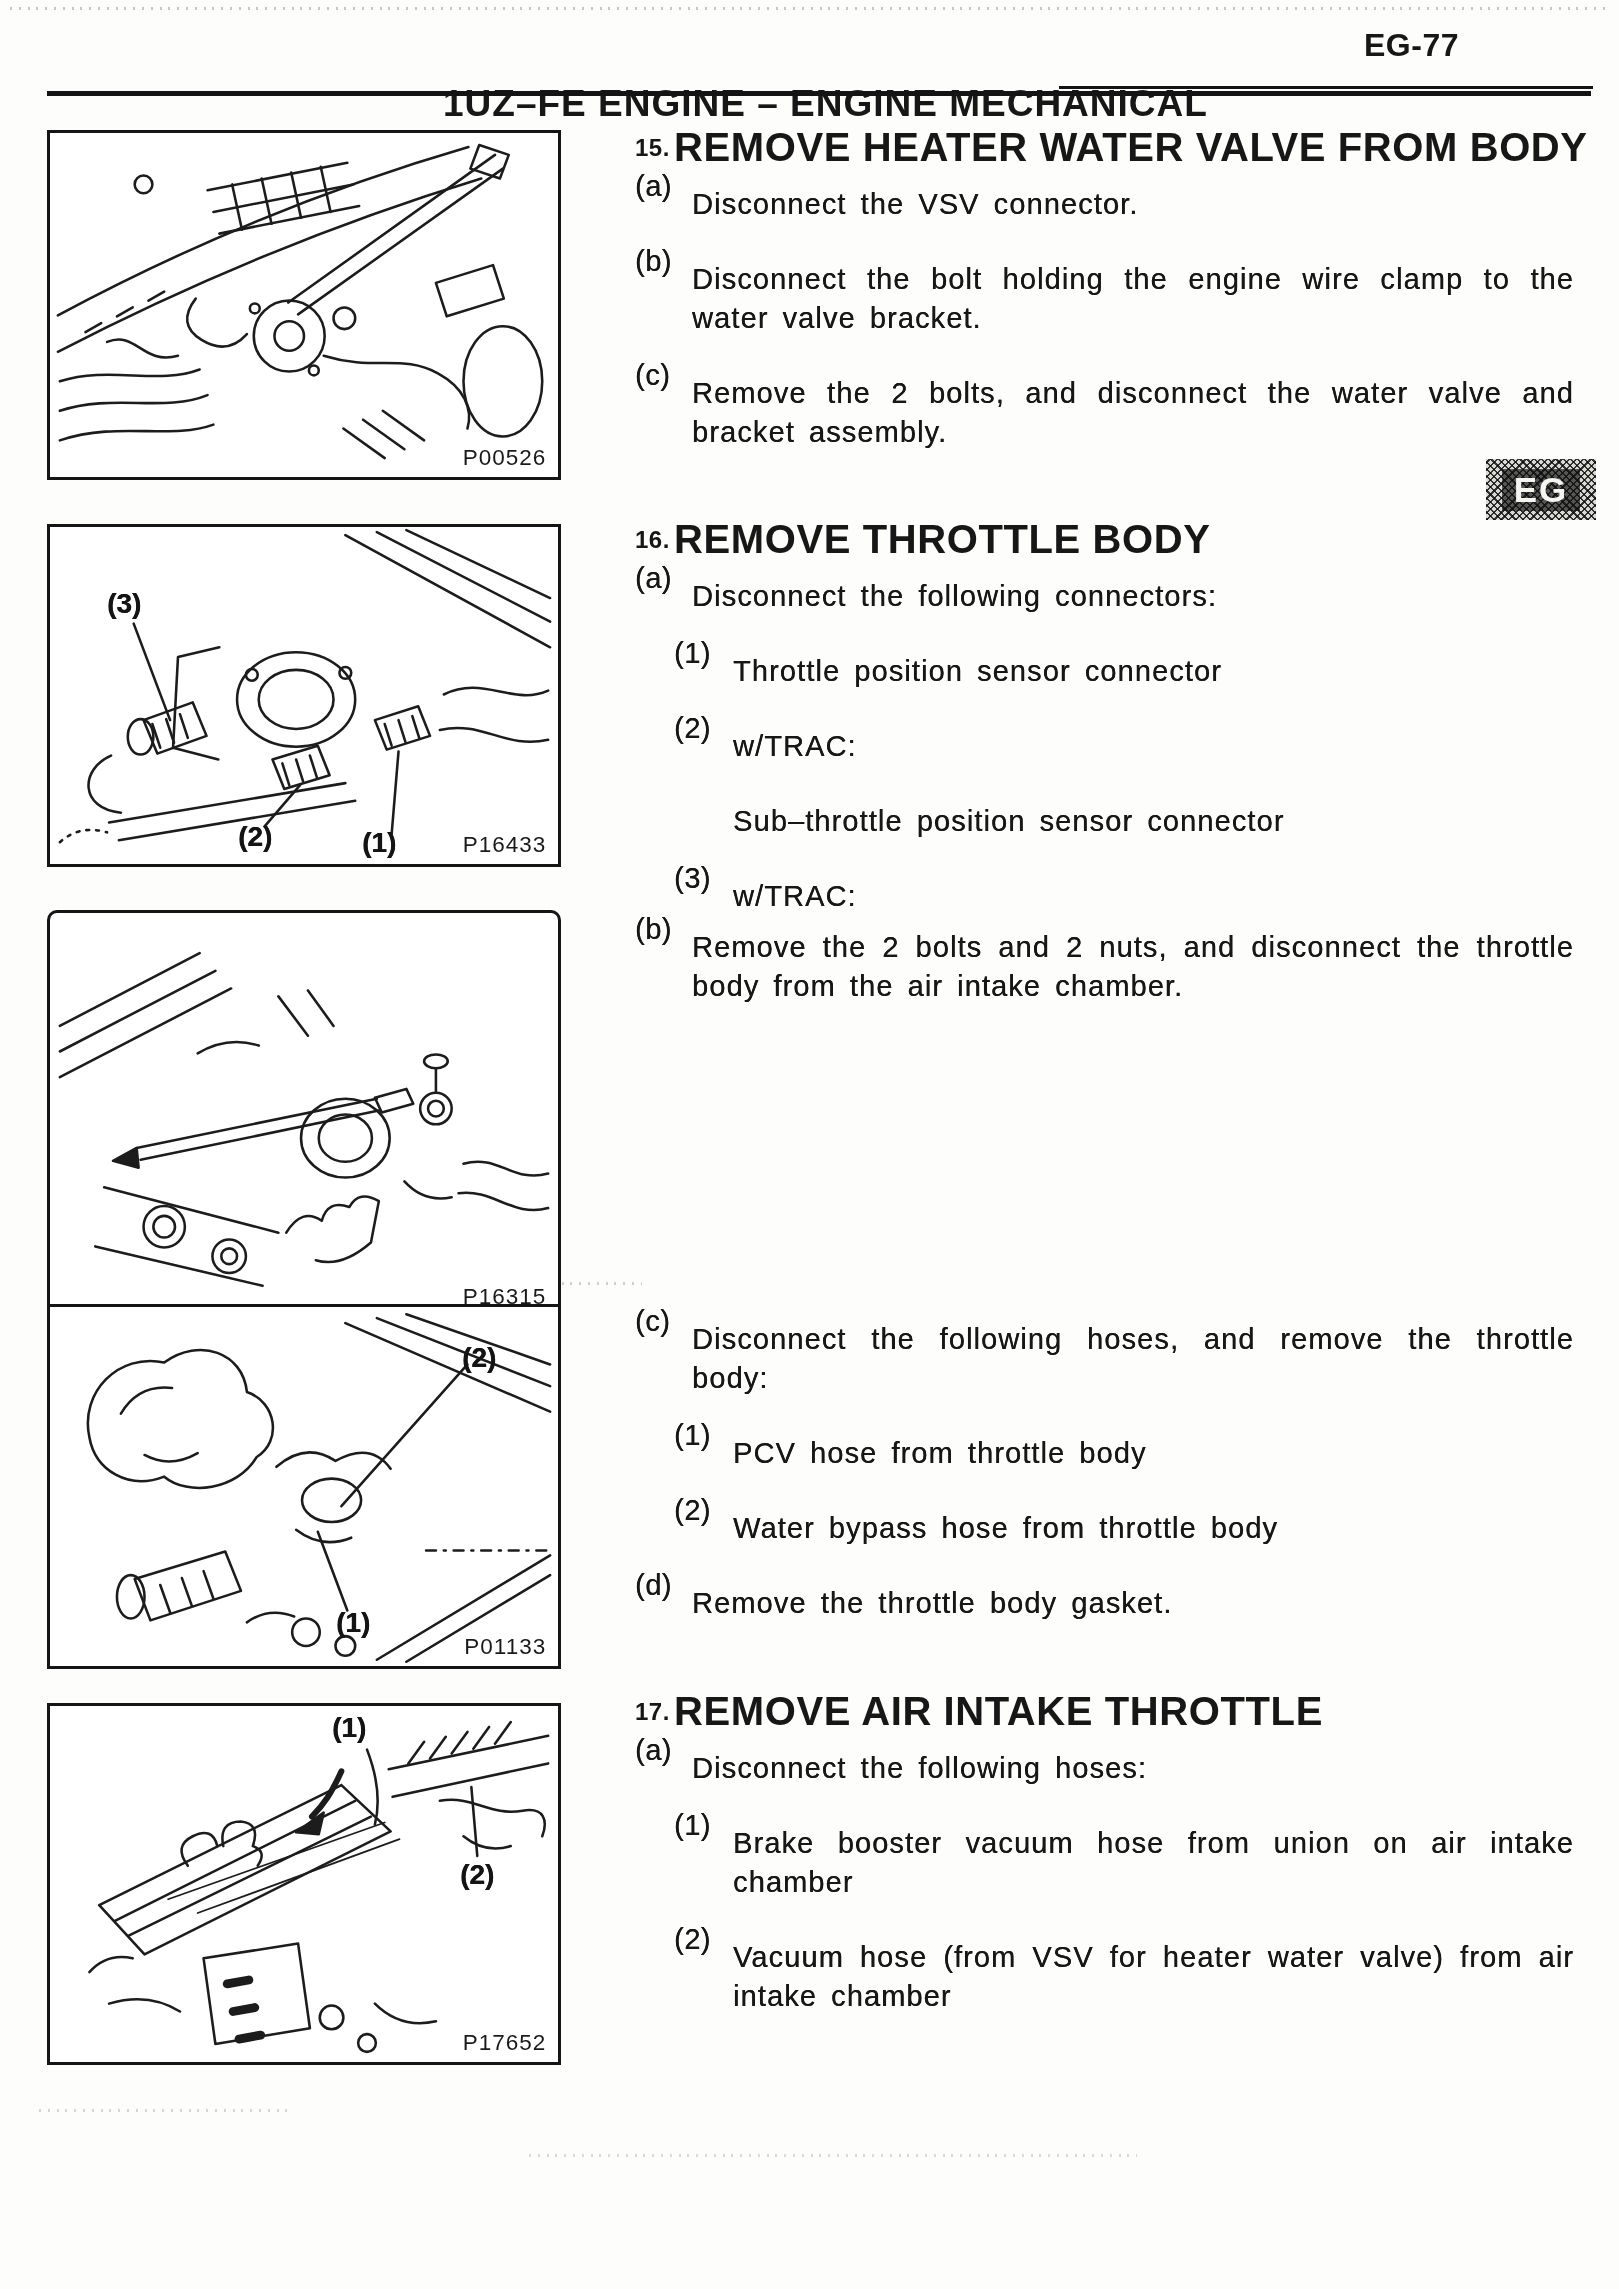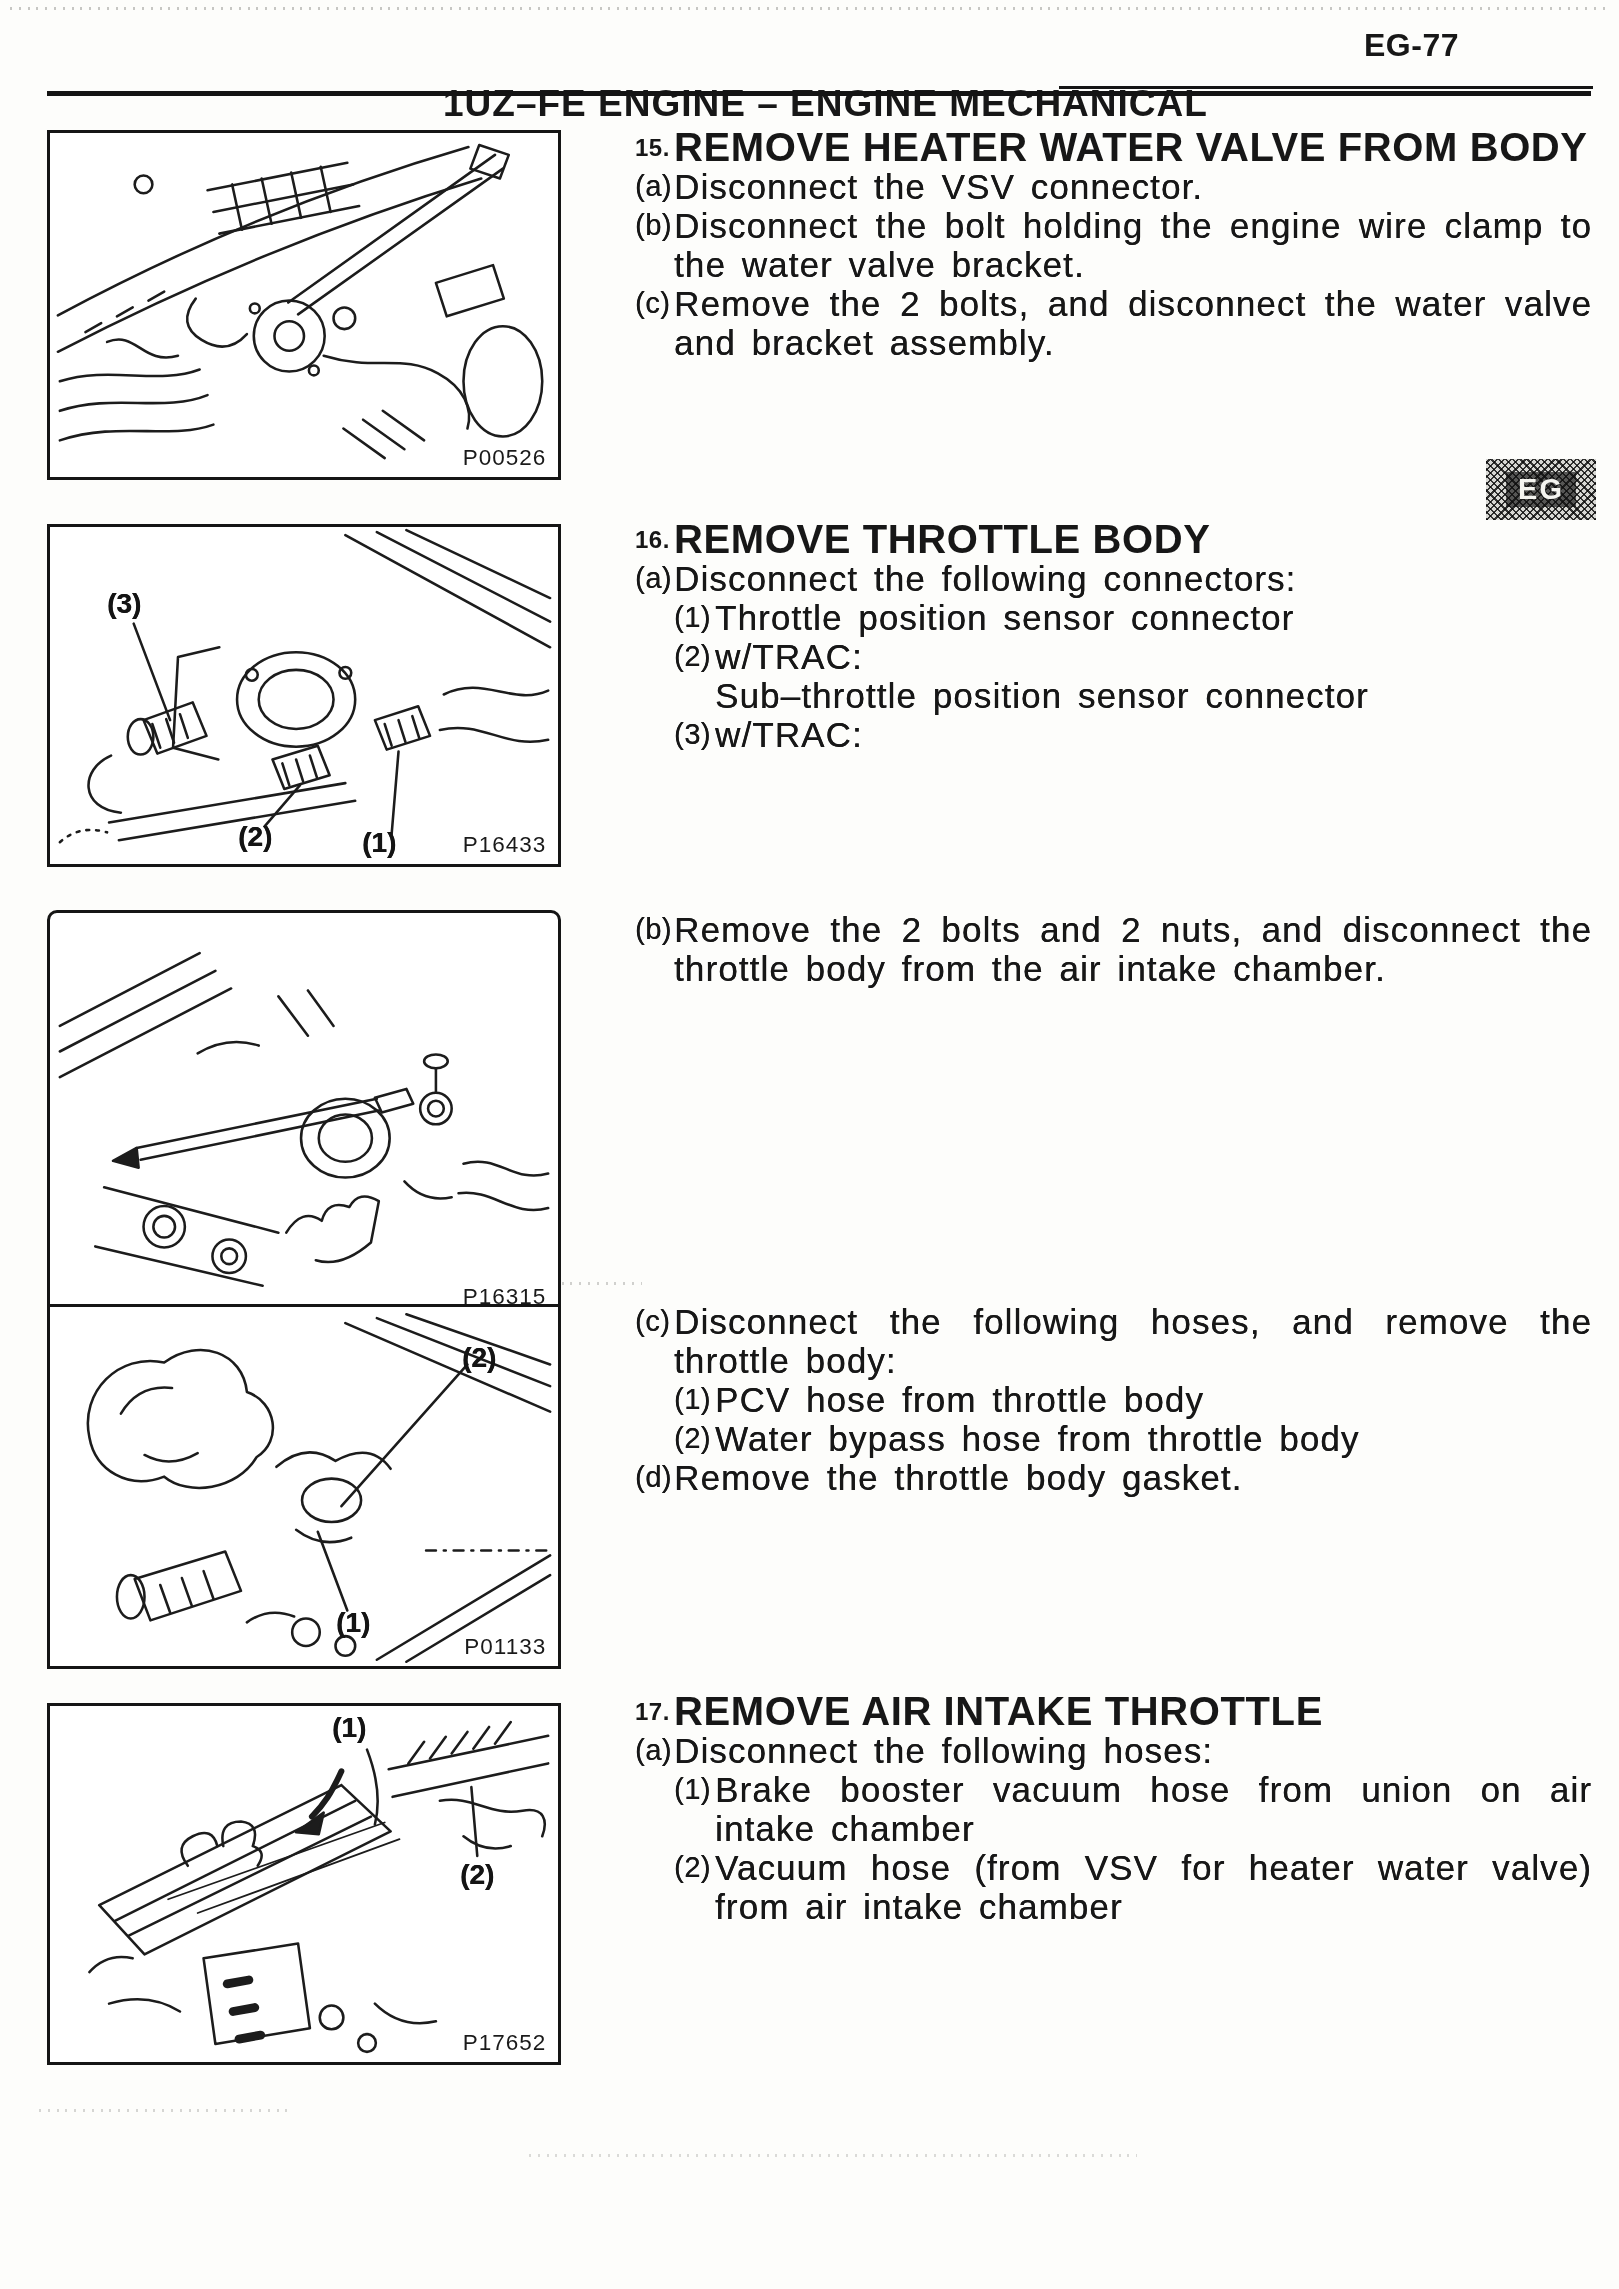--- a/index.html
+++ b/index.html
@@ -11,39 +11,39 @@
   .hdr-page{position:absolute;left:1364px;top:27.4px;font-size:32px;font-weight:700;letter-spacing:0.5px;}
   .hdr-rule{position:absolute;left:47px;top:91px;width:1544px;height:4.9px;background:#141414;}
   .hdr-rule2{position:absolute;left:1059px;top:86px;width:534px;height:2.9px;background:#141414;}
   
   .eg-tab{position:absolute;left:1486px;top:459px;width:110px;height:61px;
           display:flex;align-items:center;justify-content:center;
           background:
             repeating-linear-gradient(45deg, rgba(10,10,10,.80) 0 1.6px, transparent 1.6px 5.1px),
             repeating-linear-gradient(-45deg, rgba(10,10,10,.80) 0 1.6px, transparent 1.6px 5.1px),
             #d8d8d4;}
-  .eg-tab span{font-weight:700;font-size:29px;letter-spacing:2px;color:#f4f4f0;
+  .eg-tab span{font-weight:700;font-size:35px;letter-spacing:2px;color:#f4f4f0;
                background:rgba(15,15,15,.65);padding:1px 12px;}
   
   .fig{position:absolute;left:47px;width:514px;border:3.9px solid #151515;background:#fff;box-sizing:border-box;}
   .fig svg{display:block;width:100%;height:100%;}
   .figcode{position:absolute;right:11.8px;bottom:5.9px;font-size:22.5px;letter-spacing:1px;color:#1a1a1a;margin-left:34px;}
   .callout{position:absolute;font-size:28px;font-weight:700;color:#141414;
            text-shadow:0.4px 0 0 currentColor;}
   .f1{top:130px;height:350px;} .f2{top:524px;height:343px;} .f3{top:910px;height:409px;border-radius:10px;}
   .f4{top:1304px;height:365px;} .f5{top:1703px;height:362px;}
   
   .tblock{position:absolute;left:635px;width:957px;}
   .b15{top:128px;} .b16{top:520px;} .b16b{top:910px;} .b16c{top:1302px;} .b17{top:1692px;}
   .row{display:flex;align-items:flex-start;}
   .num,.lbl{flex:0 0 39px;font-size:29px;line-height:39px;letter-spacing:0.5px;
             text-shadow:0.3px 0 0 currentColor;}
   .title-row .num{font-weight:700;font-size:24px;text-shadow:none;}
   .ttl{flex:1;margin:0;font-size:40px;line-height:39px;font-weight:700;letter-spacing:0.6px;}
-  .txt{flex:1;margin:0;font-size:35px;line-height:39px;letter-spacing:1.1px;word-spacing:4.9px;
+  .txt{flex:1;margin:18px;font-size:29px;line-height:39px;letter-spacing:1.1px;word-spacing:4.9px;
        text-align:justify;text-align-last:left;text-shadow:0.3px 0 0 currentColor;}
   .sub .ind,.subcont .ind{flex:0 0 39px;}
   .sub .lbl,.subcont .lbl{flex:0 0 41px;}
   
   .noise{position:absolute;background:repeating-linear-gradient(90deg,#9a9a96 0 2px,transparent 2px 8.8px);
          opacity:.55;pointer-events:none;}
   .n-top{left:9.8px;top:6.9px;width:1598px;height:2.9px;}
   .n-mid{left:412px;top:1282px;width:230px;height:2.9px;opacity:.45;}
   .n-bot{left:39px;top:2109px;width:255px;height:2.9px;opacity:.4;}
   .n-bot2{left:529px;top:2154px;width:608px;height:2.9px;opacity:.35;}

